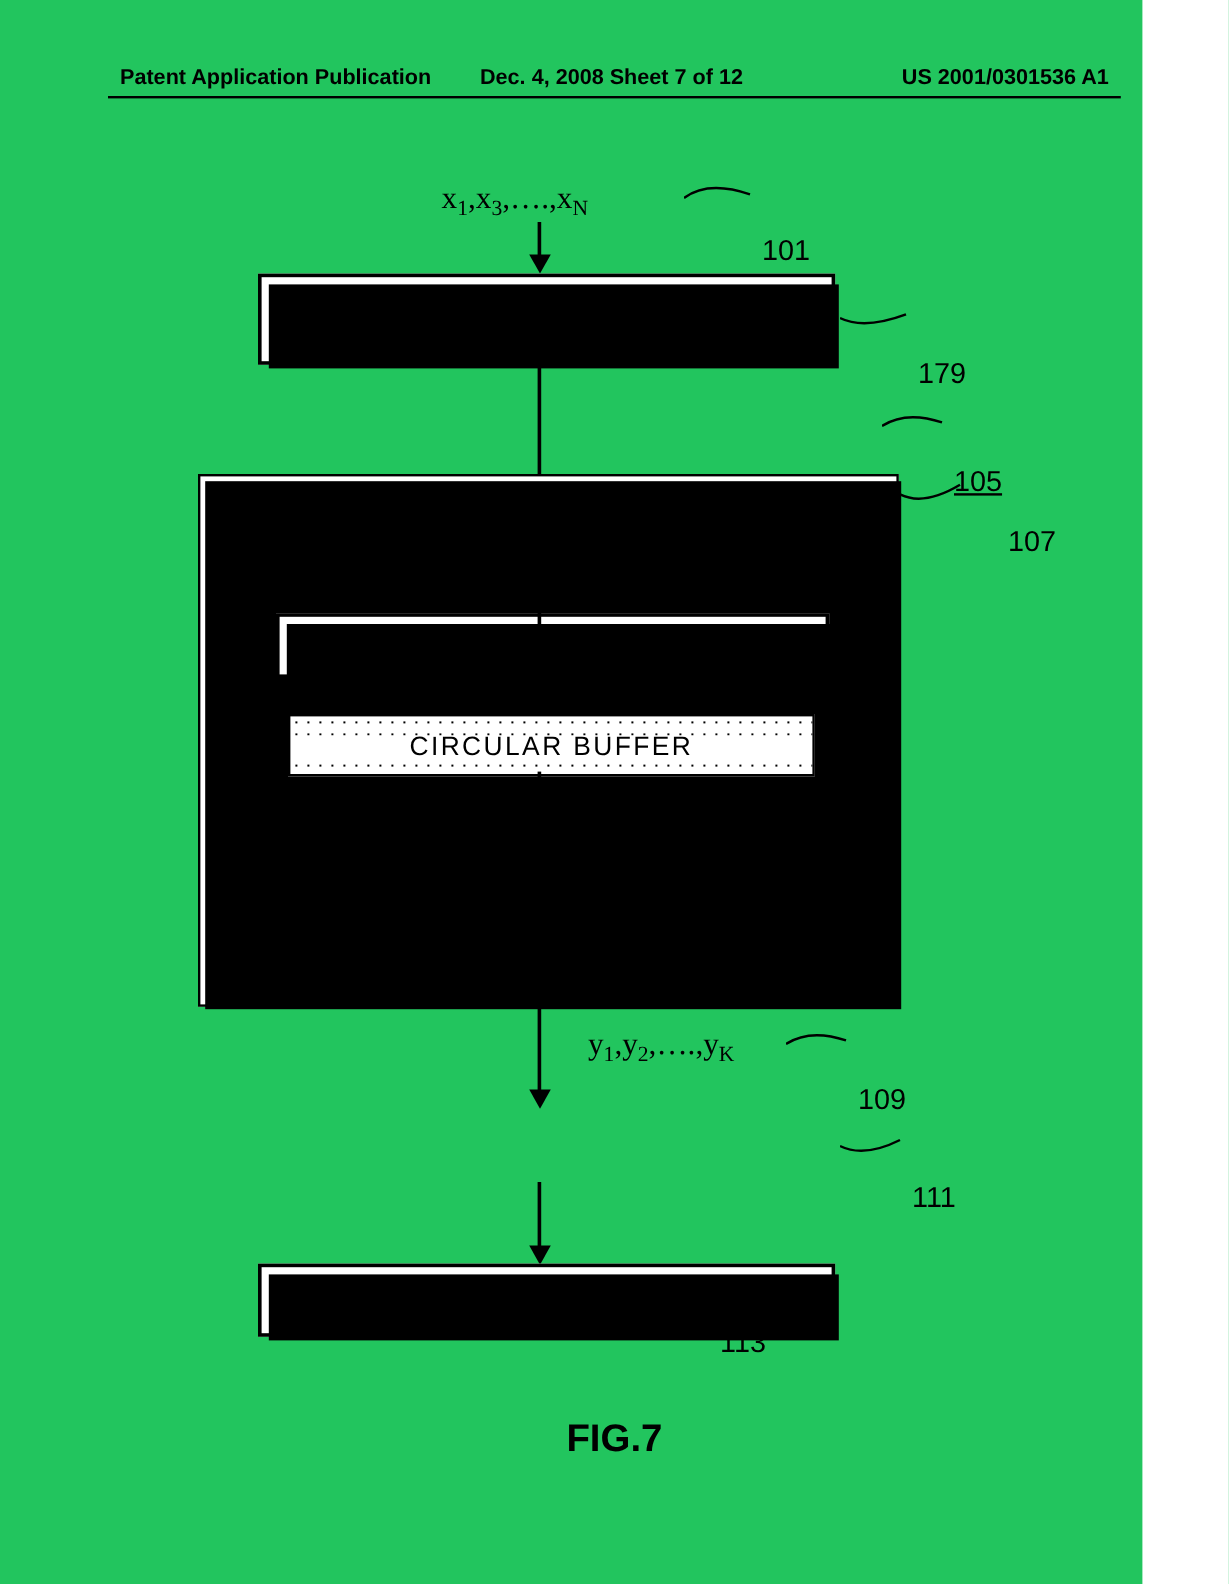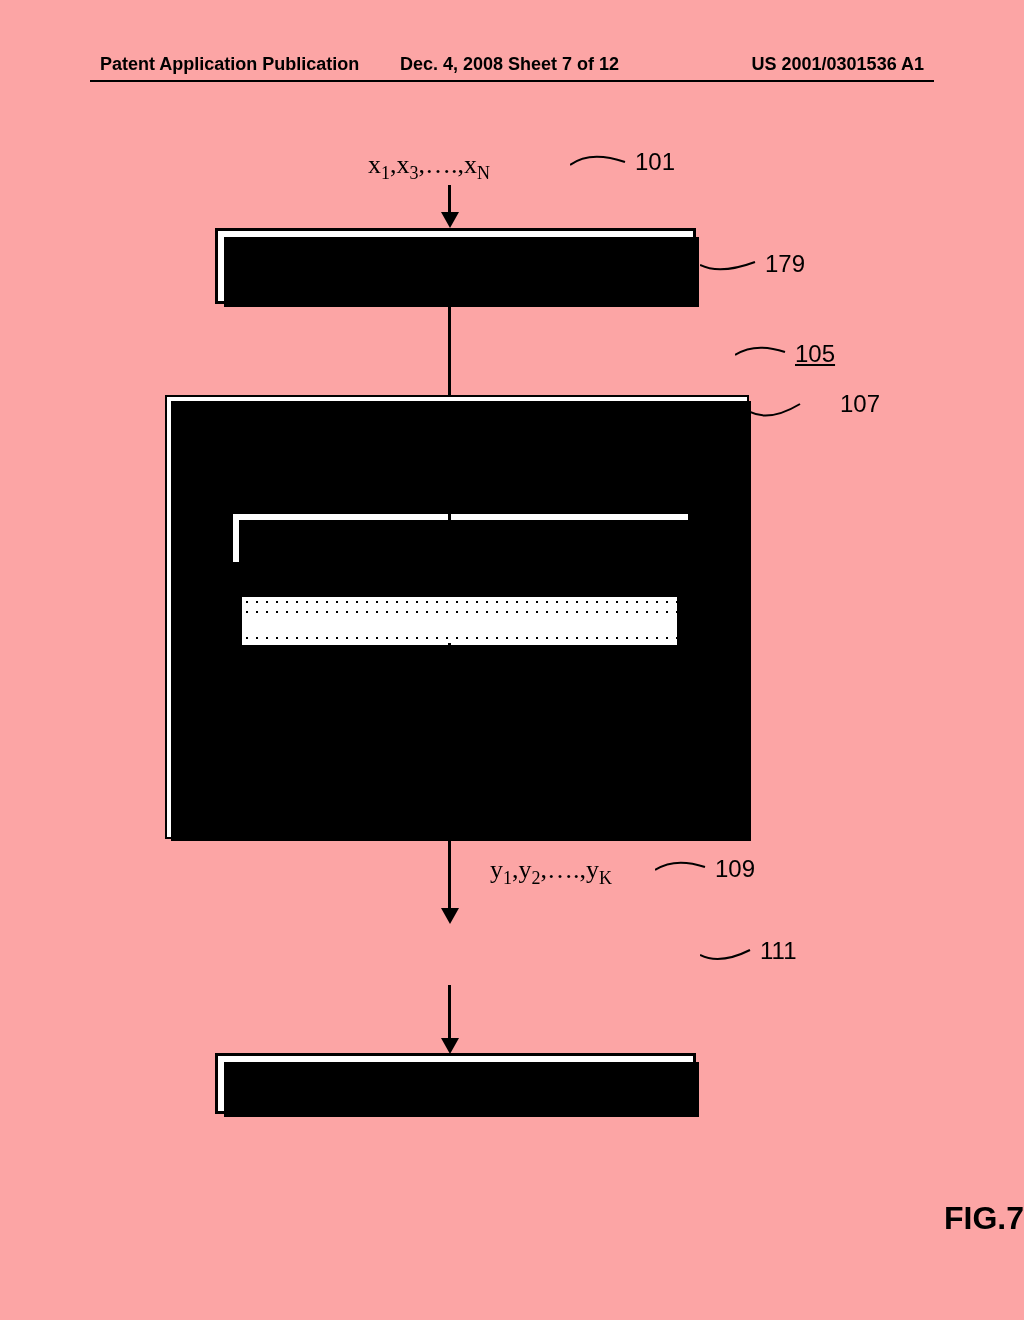--- a/index.html
+++ b/index.html
@@ -2,24 +2,24 @@
 <html><head>
 <meta charset="utf-8">
 <style>
   body {
     margin: 0;
     padding: 0;
     background: #fff;
     font-family: Arial, Helvetica, sans-serif;
   }
   .page {
-    width: 1024px;
+    width: 952px;
     height: 1320px;
     position: relative;
-    background: #fca5a5;
+    background: #22c55e;
   }
   .header {
     position: absolute;
     top: 54px;
     left: 0;
     width: 1024px;
     font-size: 18px;
     font-weight: bold;
   }
   .header-left {
@@ -57,20 +57,21 @@
     font-size: 26px;
     font-family: "Times New Roman", serif;
   }
   .sub {
     font-size: 18px;
     vertical-align: sub;
   }
   .callout {
     position: absolute;
     font-size: 24px;
+    margin-top: 48px;
   }
 
   .arrow-line {
     position: absolute;
     background: #000;
   }
   .arrowhead-down {
     position: absolute;
     width: 0;
     height: 0;
@@ -155,24 +156,23 @@
     border-top: 8px solid transparent;
     border-bottom: 8px solid transparent;
     border-left: 14px solid #000;
   }
 
   .fig-label {
     position: absolute;
     left: 0;
     width: 1024px;
     top: 1180px;
-    text-align: right;
+    text-align: center;
     font-size: 32px;
     font-weight: bold;
-    margin-top: 20px;
   }
 
   .bar {
     border: 2px solid #000;
     background: #fff;
     position: absolute;
   }
 </style>
 </head>
 <body>
@@ -258,20 +258,21 @@
     <div style="position:absolute;left:478px;top:403px;width:55px;height:45px;z-index:2;">
        <svg width="55" height="45">
           <path d="M0 40 Q25 30 48 3" stroke="#000" stroke-width="2" fill="none"></path>
         </svg>
     </div>
     <div class="callout" style="left:488px;top:413px;z-index:2;">705</div>
 
     <div class="bar" style="left:60px;top:455px;width:435px;height:48px;z-index:2;">
       <div class="dotted-shading" style="left:0;top:0;width:100%;height:16px;"></div>
       <div class="dotted-shading" style="left:0;bottom:0;width:100%;height:12px;"></div>
+      <div style="position:absolute;width:100%;text-align:center;top:12px;font-size:22px;letter-spacing:2px;">CIRCULAR BUFFER</div>
     </div>
 
     <div style="position:absolute;left:66px;top:461px;width:435px;height:48px;background:#000;z-index:1;"></div>
 
     <div class="arrow-line" style="left:268px;top:503px;width:3px;height:35px;z-index:2;"></div>
 
     <div class="arrowhead-left" style="left:2px;top:528px;z-index:2;"></div>
     <div class="dbl-arrow-line" style="left:14px;top:535px;width:252px;z-index:2;"></div>
     <div class="arrowhead-right" style="left:265px;top:528px;z-index:2;"></div>
     <div style="position:absolute;left:18px;top:508px;font-size:20px;letter-spacing:1px;z-index:3;">TRANSMITTED CONTROL</div>

